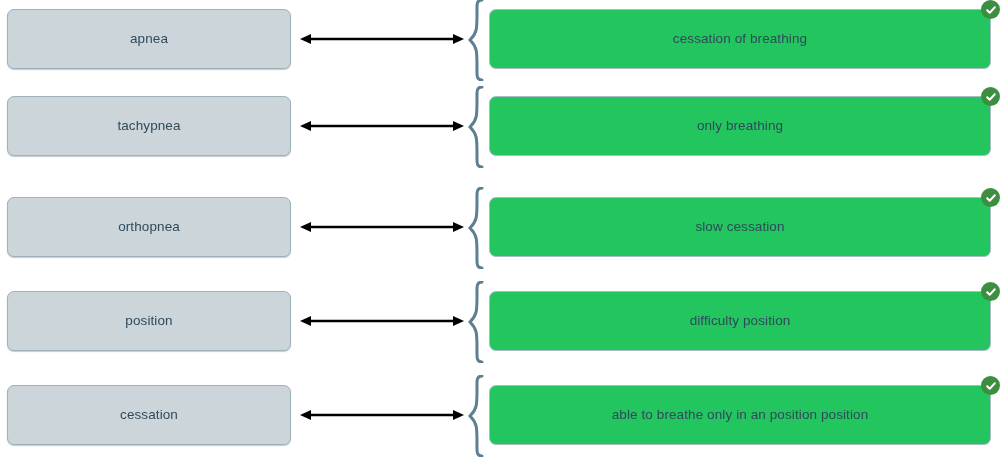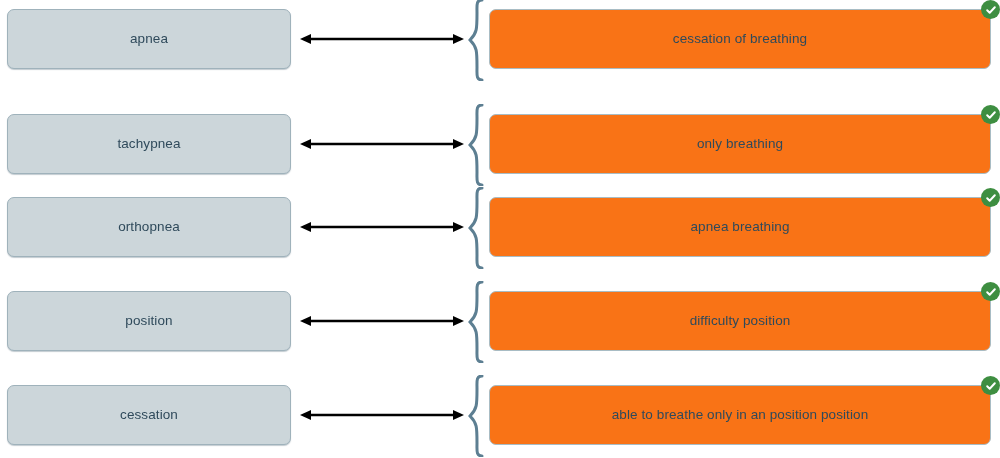--- a/index.html
+++ b/index.html
@@ -78,21 +78,21 @@
     width: 502px;
     height: 60px;
   }
   .answer-box {
     position: absolute;
     left: 0;
     top: 0;
     width: 502px;
     height: 60px;
     box-sizing: border-box;
-    background: #f97316;
+    background: #22c55e;
     border: 1px solid #a8bcc4;
     border-radius: 7px;
     display: flex;
     align-items: center;
     justify-content: center;
   }
   .answer-label {
     font-size: 13.5px;
     color: #2f4a5b;
     letter-spacing: 0.1px;
@@ -142,21 +142,21 @@
         <span class="answer-label">cessation of breathing</span>
       </div>
       <div class="correct-badge">
         <svg width="12" height="12" viewBox="0 0 12 12" xmlns="http://www.w3.org/2000/svg">
           <path d="M2.2 6.2 L4.7 8.7 L9.8 3.3" fill="none" stroke="#ffffff" stroke-width="2" stroke-linecap="round" stroke-linejoin="round"></path>
         </svg>
       </div>
     </div>
   </div>
 
-  <div class="match-row" style="top:114px;">
+  <div class="match-row" style="top:96px;">
     <div class="term-box">
       <span class="term-label">tachypnea</span>
     </div>
     <div class="arrow">
       <svg width="164" height="16" viewBox="0 0 164 16" xmlns="http://www.w3.org/2000/svg">
         <line x1="9" y1="8" x2="155" y2="8" stroke="#000000" stroke-width="2.4"></line>
         <polygon points="0,8 11,3 11,13" fill="#000000"></polygon>
         <polygon points="164,8 153,3 153,13" fill="#000000"></polygon>
       </svg>
     </div>
@@ -188,21 +188,21 @@
         <polygon points="164,8 153,3 153,13" fill="#000000"></polygon>
       </svg>
     </div>
     <div class="brace">
       <svg width="20" height="82" viewBox="0 0 20 82" xmlns="http://www.w3.org/2000/svg">
         <path d="M14 1 C8 1 9 6 9 14 C9 30 9 34 2 41 C9 48 9 52 9 68 C9 76 8 81 14 81" fill="none" stroke="#5d7f92" stroke-width="3" stroke-linecap="round"></path>
       </svg>
     </div>
     <div class="answer-wrap">
       <div class="answer-box">
-        <span class="answer-label">apnea breathing</span>
+        <span class="answer-label">slow cessation</span>
       </div>
       <div class="correct-badge">
         <svg width="12" height="12" viewBox="0 0 12 12" xmlns="http://www.w3.org/2000/svg">
           <path d="M2.2 6.2 L4.7 8.7 L9.8 3.3" fill="none" stroke="#ffffff" stroke-width="2" stroke-linecap="round" stroke-linejoin="round"></path>
         </svg>
       </div>
     </div>
   </div>
 
   <div class="match-row" style="top:291px;">

